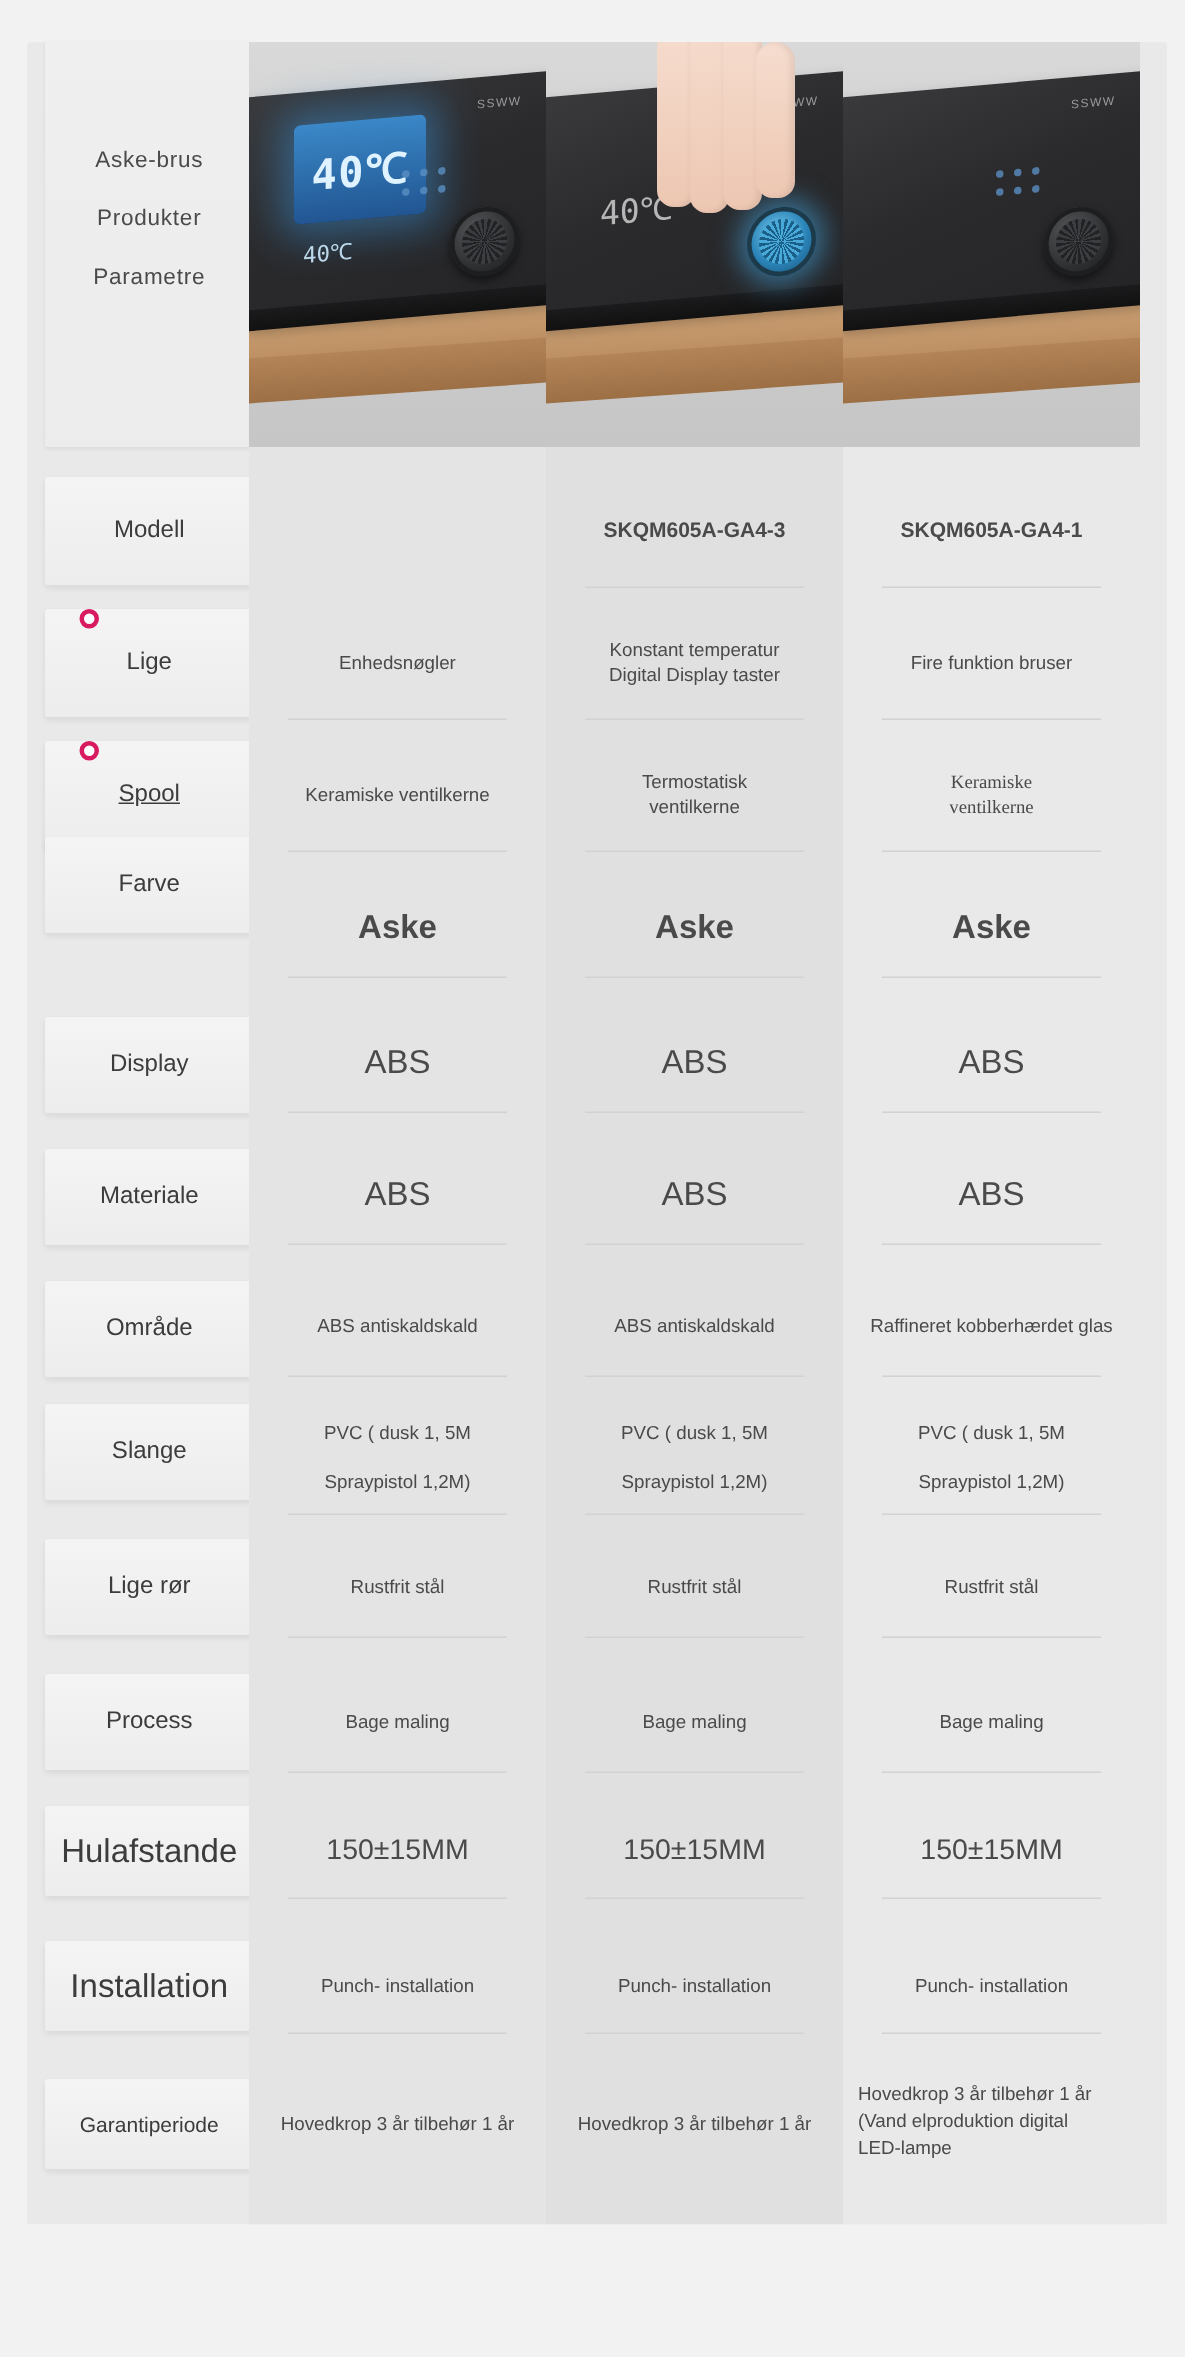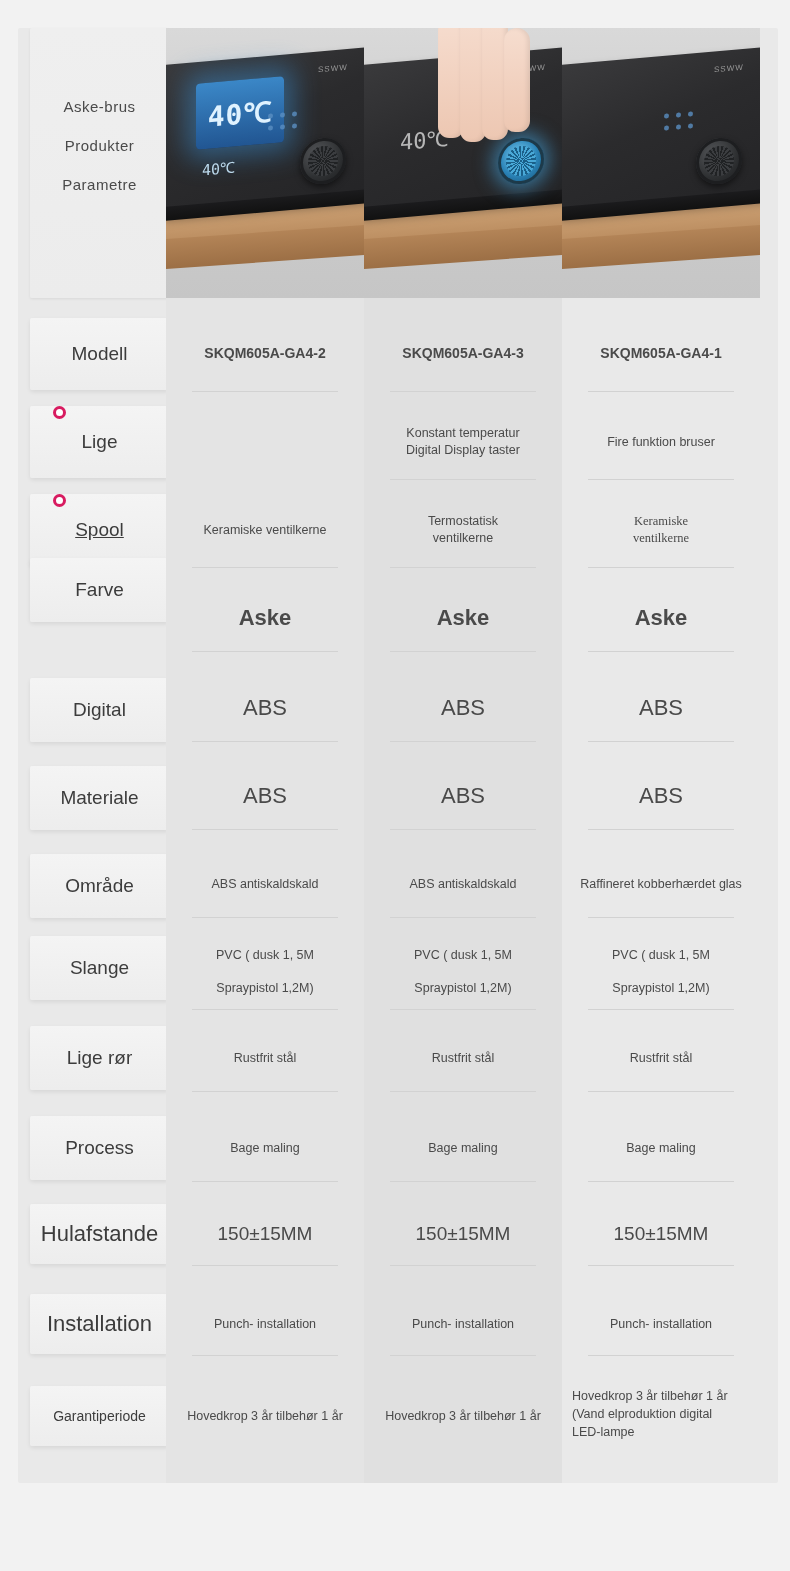--- a/index.html
+++ b/index.html
@@ -137,21 +137,21 @@
     bottom: 0;
     height: 1px;
     background: #d2d2d2;
   }
   .cell.left-align { justify-content: flex-start; text-align: left; }
 
   .f13 { font-size: 12.5px; }
   .f15 { font-size: 14px; }
   .f17 { font-size: 22px; }
   .f19 { font-size: 19px; }
-  .f20 { font-size: 19px; }
+  .f20 { font-size: 16px; }
   .bold { font-weight: bold; }
 
   
   .ph-bg {
     position: absolute; inset: 0;
     background: linear-gradient(180deg,#d9d9d9 0%, #cdcdcd 45%, #c6c6c6 100%);
   }
   .ph-wood {
     position: absolute;
     left: -10px; right: -10px;
@@ -310,21 +310,21 @@
         <div>Aske-brus</div>
         <div>Produkter</div>
         <div>Parametre</div>
       </div>
     </div>
 
     <div class="label-cell f20" style="top:290px;height:72px;">Modell</div>
     <div class="label-cell f20" style="top:378px;height:72px;">Lige</div>
     <div class="label-cell f20" style="top:466px;height:72px;text-decoration:underline;">Spool</div>
     <div class="label-cell f20" style="top:530px;height:64px;">Farve</div>
-    <div class="label-cell f20" style="top:650px;height:64px;">Digital</div>
+    <div class="label-cell f20" style="top:650px;height:64px;">Display</div>
     <div class="label-cell f20" style="top:738px;height:64px;">Materiale</div>
     <div class="label-cell f20" style="top:826px;height:64px;">Område</div>
     <div class="label-cell f20" style="top:908px;height:64px;">Slange</div>
     <div class="label-cell f20" style="top:998px;height:64px;">Lige rør</div>
     <div class="label-cell f20" style="top:1088px;height:64px;">Process</div>
     <div class="label-cell f17" style="top:1176px;height:60px;">Hulafstande</div>
     <div class="label-cell f17" style="top:1266px;height:60px;">Installation</div>
     <div class="label-cell f15" style="top:1358px;height:60px;">Garantiperiode</div>
 
     <div class="dot" style="top:378px;"></div>
@@ -345,21 +345,21 @@
         <i style="left:0;top:0;"></i>
           <i style="left:12px;top:0;"></i>
           <i style="left:24px;top:0;"></i>
         <i style="left:0;top:12px;"></i>
           <i style="left:12px;top:12px;"></i>
           <i style="left:24px;top:12px;"></i>
       </div>
       <div class="ph-knob"></div>
     </div>
 
-    <div class="cell f15 bold" style="top:286px;height:78px;">SKQM605A-GA4-2<span class="sep"></span></div>
+    <div class="cell f13" style="top:376px;height:76px;">Enhedsnøgler<span class="sep"></span></div>
     <div class="cell f13" style="top:464px;height:76px;">Keramiske
 ventilkerne<span class="sep"></span></div>
     <div class="cell f17 bold" style="top:556px;height:68px;">Aske<span class="sep"></span></div>
     <div class="cell f17" style="top:646px;height:68px;">ABS<span class="sep"></span></div>
     <div class="cell f17" style="top:734px;height:68px;">ABS<span class="sep"></span></div>
     <div class="cell f13" style="top:822px;height:68px;">ABS antiskaldskald<span class="sep"></span></div>
     <div class="cell f13" style="top:906px;height:76px;white-space:pre-line;">PVC ( dusk 1, 5M
 
 Spraypistol 1,2M)<span class="sep"></span></div>
     <div class="cell f13" style="top:996px;height:68px;">Rustfrit stål<span class="sep"></span></div>

